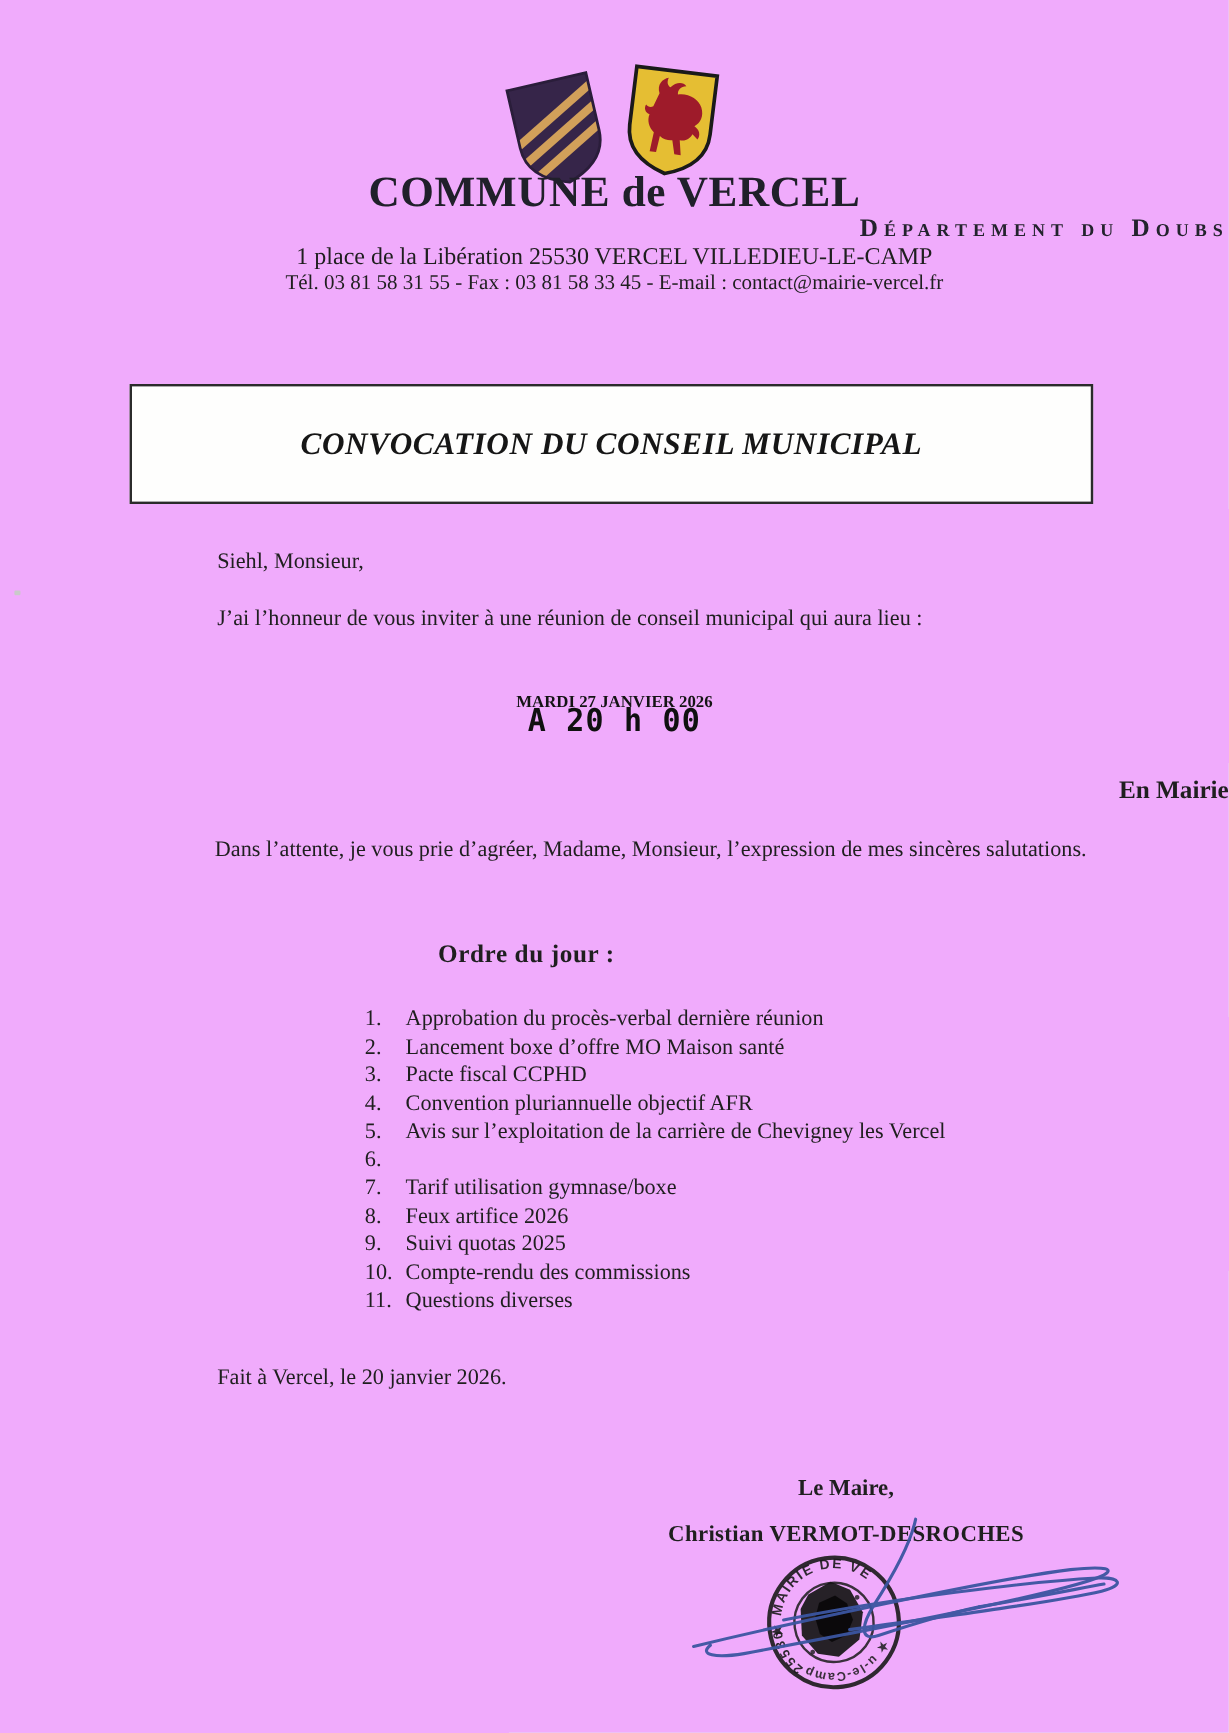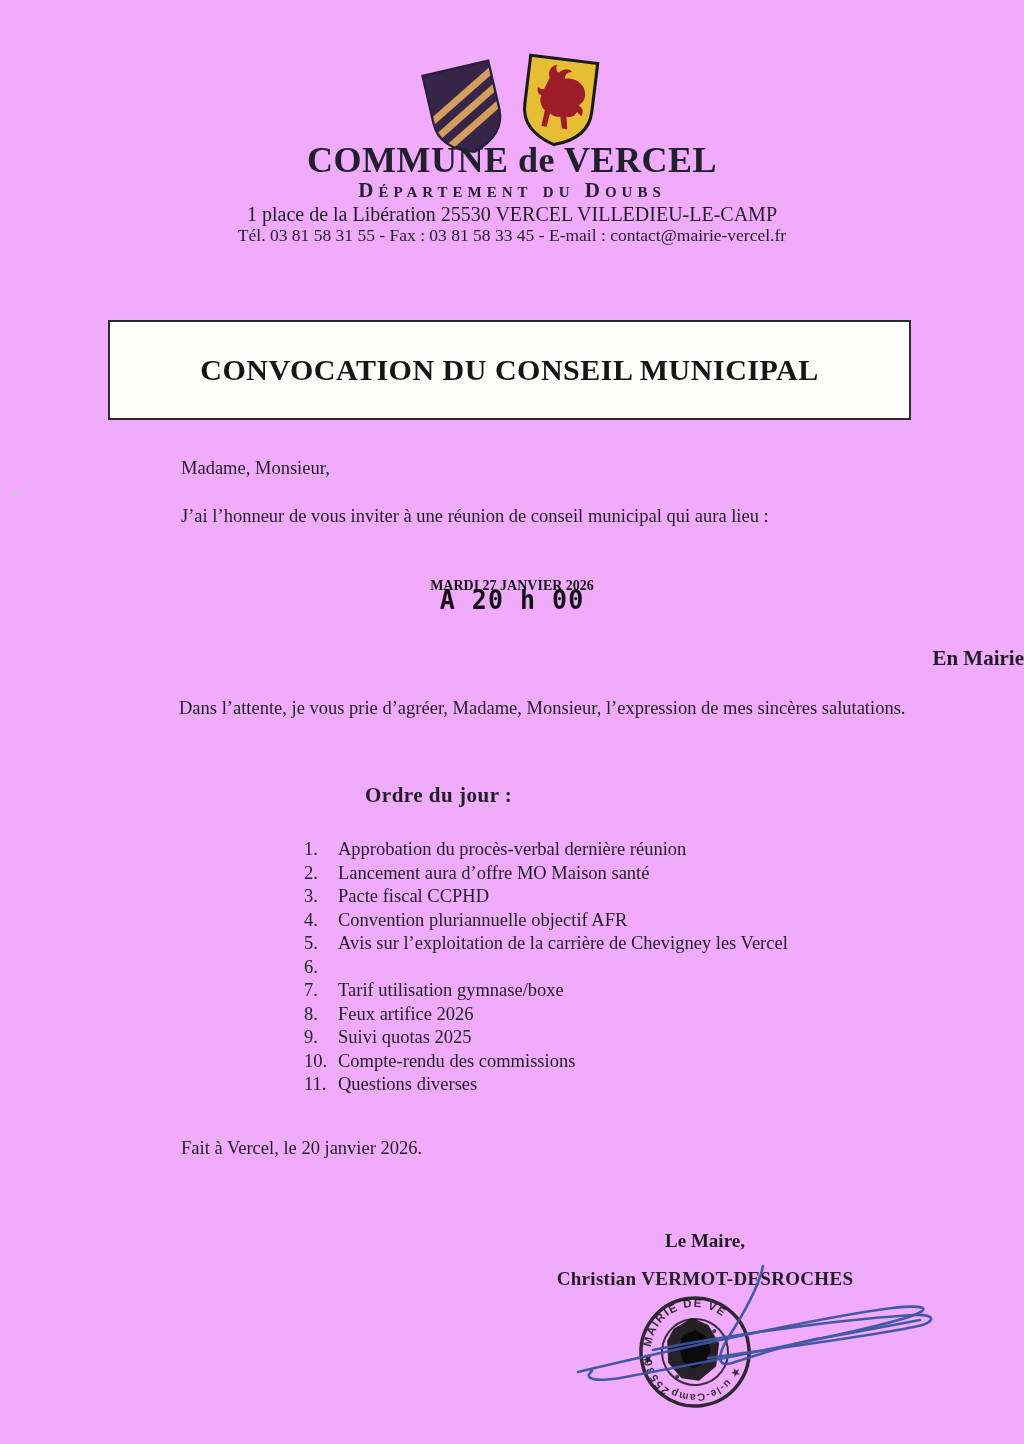--- a/index.html
+++ b/index.html
@@ -11,32 +11,32 @@
   
   .crest-row{position:absolute;top:56px;left:0;width:100%;display:flex;justify-content:center;gap:8px;}
   .crest{width:86px;height:92px;}
   .crest.left{transform:rotate(-13deg);margin-top:8px;}
   .crest.right{transform:rotate(7deg);}
   .commune-title{
     position:absolute;top:139px;left:0;width:100%;text-align:center;
     font-size:36px;font-weight:700;letter-spacing:0.5px;color:#20202a;
   }
   .departement{
-    position:absolute;top:178px;left:0;width:100%;text-align:center;
+    position:absolute;top:178px;left:0;width:100%;text-align:right;
     font-size:21px;font-weight:600;font-variant:small-caps;letter-spacing:5px;color:#23232d;
   }
   .addr-line1{position:absolute;top:203px;left:0;width:100%;text-align:center;font-size:20px;}
   .addr-line2{position:absolute;top:225px;left:0;width:100%;text-align:center;font-size:17.5px;}
   
   .title-box{
     position:absolute;left:108px;top:320px;width:799px;height:96px;
     border:2px solid #2b2b2b;background:#fefefd;
     display:flex;align-items:center;justify-content:center;
   }
-  .title-box .t{font-size:30px;font-weight:700;letter-spacing:0.5px;color:#161616;}
+  .title-box .t{font-size:26px;font-weight:700;letter-spacing:0.5px;color:#161616;font-style:italic;}
   
   .salutation{position:absolute;left:181px;top:458px;font-size:18.5px;}
   .intro{position:absolute;left:181px;top:506px;font-size:18.5px;}
   .date-line{position:absolute;left:0;top:556px;width:100%;text-align:center;font-size:14px;font-weight:700;color:#141414;margin-top:22px;}
   .time-line{
     position:absolute;left:0;top:586px;width:100%;text-align:center;
     font-family:"DejaVu Sans Mono", monospace;font-size:25px;font-weight:700;
     letter-spacing:1px;color:#101010;transform:scaleY(1.05);
   }
   .place-line{position:absolute;left:0;top:646px;width:100%;text-align:right;font-size:21px;font-weight:700;}
@@ -89,38 +89,38 @@
 
   <div class="commune-title">COMMUNE de VERCEL</div>
   <div class="departement">Département du Doubs</div>
   <div class="addr-line1">1 place de la Libération 25530 VERCEL VILLEDIEU-LE-CAMP</div>
   <div class="addr-line2">Tél. 03 81 58 31 55 - Fax : 03 81 58 33 45 - E-mail : contact@mairie-vercel.fr</div>
 
   <div class="title-box">
     <span class="t">CONVOCATION DU CONSEIL MUNICIPAL</span>
   </div>
 
-  <div class="salutation">Madame, Monsieur,</div>
+  <div class="salutation">Siehl, Monsieur,</div>
   <div class="intro">J’ai l’honneur de vous inviter à une réunion de conseil municipal qui aura lieu :</div>
   <div class="date-line">MARDI 27 JANVIER 2026</div>
   <div class="time-line">A 20 h 00</div>
   <div class="place-line">En Mairie</div>
   <div class="closing">Dans l’attente, je vous prie d’agréer, Madame, Monsieur, l’expression de mes sincères salutations.</div>
 
   <div class="agenda-heading">Ordre du jour :</div>
   <ol class="agenda">
 
       <li>
         <span class="num">1.</span>
         <span>Approbation du procès-verbal dernière réunion</span>
       </li>
 
       <li>
         <span class="num">2.</span>
-        <span>Lancement aura d’offre MO Maison santé</span>
+        <span>Lancement boxe d’offre MO Maison santé</span>
       </li>
 
       <li>
         <span class="num">3.</span>
         <span>Pacte fiscal CCPHD</span>
       </li>
 
       <li>
         <span class="num">4.</span>
         <span>Convention pluriannuelle objectif AFR</span>

